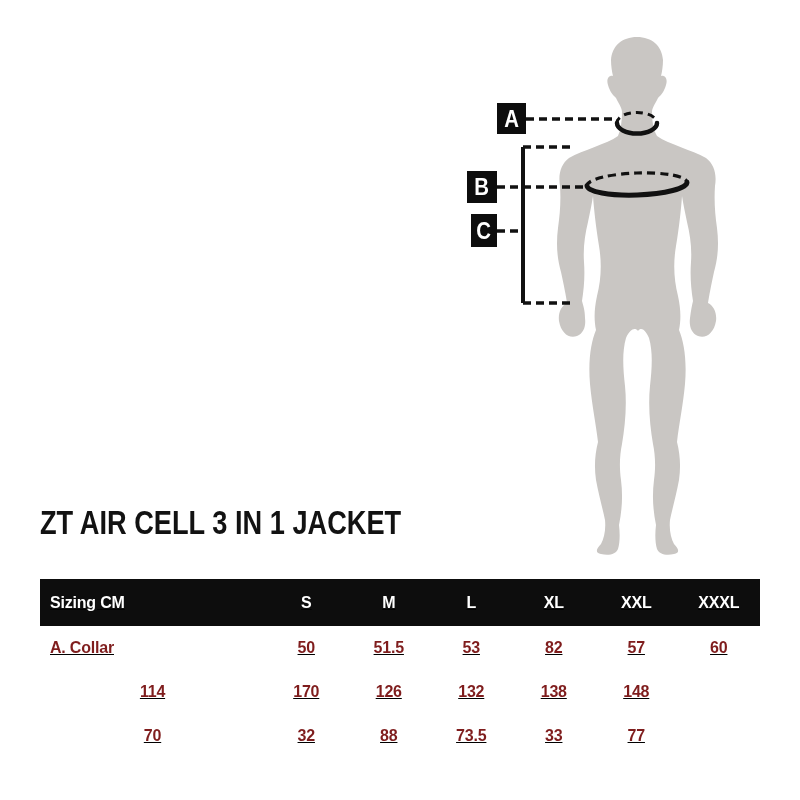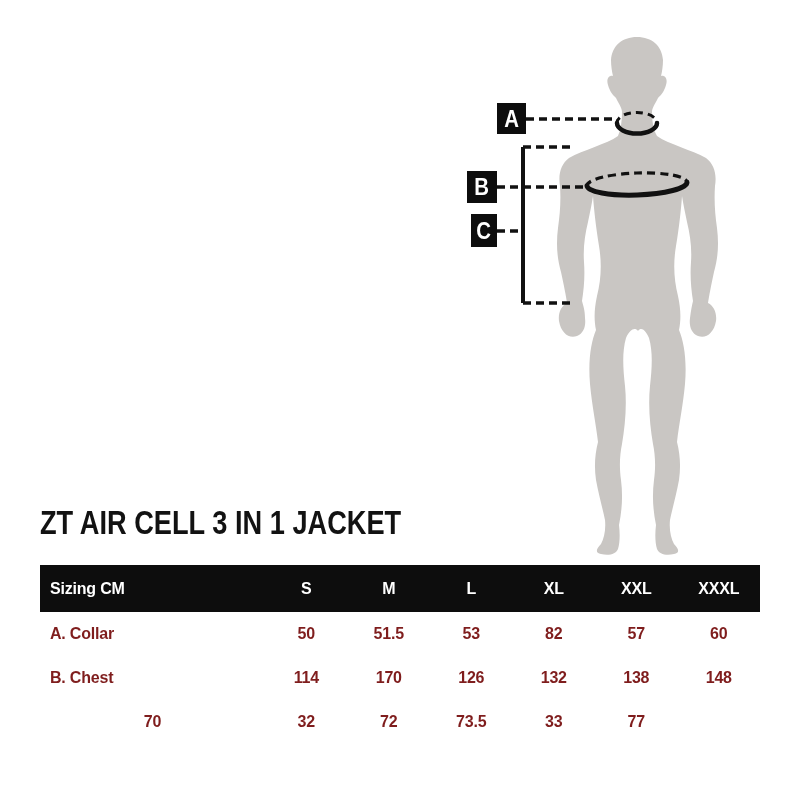--- a/index.html
+++ b/index.html
@@ -45,22 +45,23 @@
     color: #121212;
     white-space: nowrap;
     letter-spacing: 0px;
     transform: scaleX(0.8);
     transform-origin: left center;
     line-height: 36px;
   }
   #size-table {
     position: absolute;
     left: 40px;
-    top: 565px;
+    top: 579px;
     width: 720px;
+    text-decoration: underline;
   }
   .trow {
     display: grid;
     grid-template-columns: 225px repeat(6, 1fr);
     align-items: center;
   }
   .thead {
     background: #0d0d0d;
     color: #ffffff;
     height: 47px;
@@ -202,32 +203,31 @@
       <div class="cell label-cell">A. Collar</div>
       <div class="cell">50</div>
       <div class="cell">51.5</div>
       <div class="cell">53</div>
       <div class="cell">82</div>
       <div class="cell">57</div>
       <div class="cell">60</div>
     </div>
 
     <div class="trow tbody-row">
-      <div class="cell label-cell">B. Chest</div>
       <div class="cell">114</div>
       <div class="cell">170</div>
       <div class="cell">126</div>
       <div class="cell">132</div>
       <div class="cell">138</div>
       <div class="cell">148</div>
     </div>
 
     <div class="trow tbody-row">
       <div class="cell">70</div>
       <div class="cell">32</div>
-      <div class="cell">72</div>
+      <div class="cell">88</div>
       <div class="cell">73.5</div>
       <div class="cell">33</div>
       <div class="cell">77</div>
     </div>
   </div>
 
 </div>
 
 </body></html>

